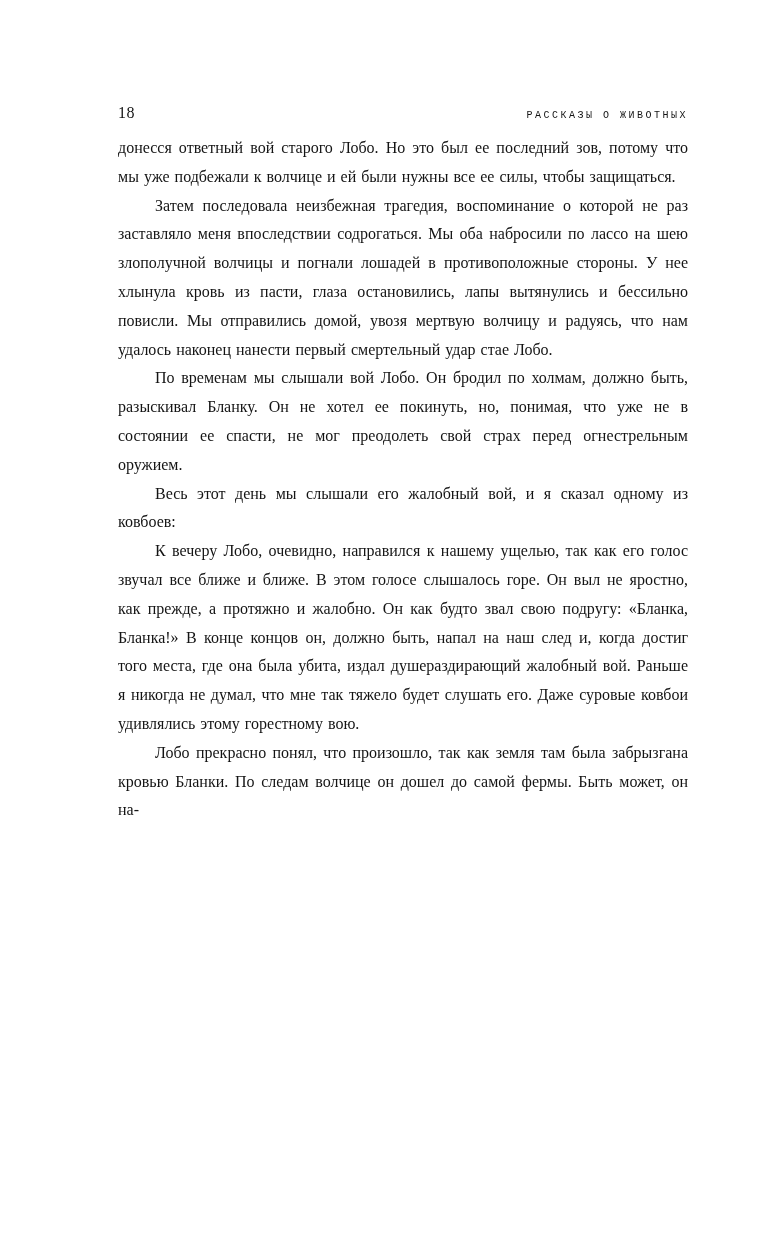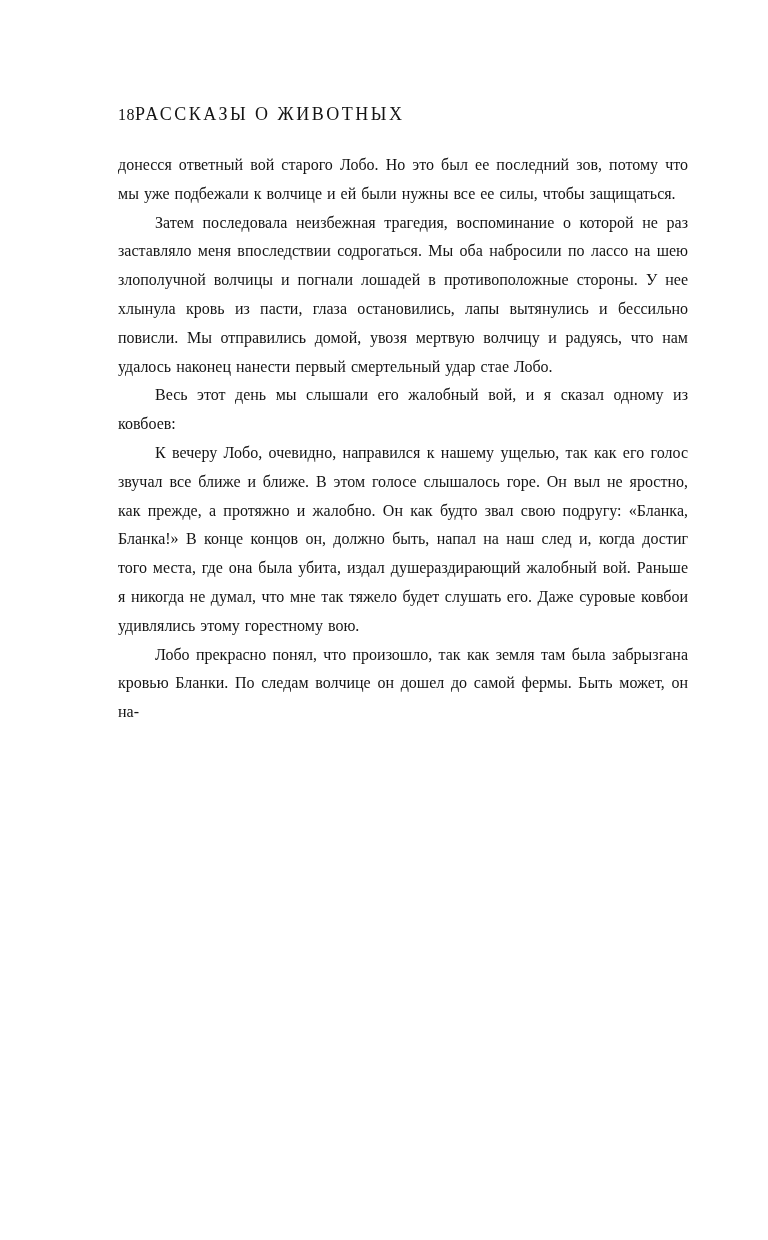--- a/index.html
+++ b/index.html
@@ -16,31 +16,33 @@
   }
   .page {
     box-sizing: border-box;
     width: 768px;
     height: 1240px;
     padding: 104px 80px 40px 118px;
     background: #ffffff;
   }
   .running-head {
     display: flex;
+    justify-content: space-between;
     align-items: baseline;
-    margin-bottom: 26px;
+    margin-bottom: 12px;
   }
   .page-number {
     font-size: 16px;
     letter-spacing: 0.5px;
   }
   .running-title {
-    font-size: 18px;
+    font-size: 10px;
     letter-spacing: 2.5px;
     text-transform: uppercase;
+    font-family: Liberation Mono, monospace;
   }
   .body-text p {
     margin: 0;
     font-size: 16px;
     line-height: 28.8px;
     text-align: justify;
     text-indent: 37px;
     word-spacing: 1px;
   }
   .body-text p.no-indent {
@@ -53,18 +55,19 @@
 <div class="page">
 
   <div class="running-head">
     <span class="page-number">18</span>
     <span class="running-title">РАССКАЗЫ О ЖИВОТНЫХ</span>
   </div>
 
   <div class="body-text">
     <p class="no-indent">донесся ответный вой старого Лобо. Но это был ее последний зов, потому что мы уже подбежали к волчице и ей были нужны все ее силы, чтобы защищаться.</p>
     <p>Затем последовала неизбежная трагедия, воспоминание о которой не раз заставляло меня впоследствии содрогаться. Мы оба набросили по лассо на шею злополучной волчицы и погнали лошадей в противоположные стороны. У нее хлынула кровь из пасти, глаза остановились, лапы вытянулись и бессильно повисли. Мы отправились домой, увозя мертвую волчицу и радуясь, что нам удалось наконец нанести первый смертельный удар стае Лобо.</p>
+    <p>По временам мы слышали вой Лобо. Он бродил по холмам, должно быть, разыскивал Бланку. Он не хотел ее покинуть, но, понимая, что уже не в состоянии ее спасти, не мог преодолеть свой страх перед огнестрельным оружием.</p>
     <p>Весь этот день мы слышали его жалобный вой, и я сказал одному из ковбоев:</p>
     <p>К вечеру Лобо, очевидно, направился к нашему ущелью, так как его голос звучал все ближе и ближе. В этом голосе слышалось горе. Он выл не яростно, как прежде, а протяжно и жалобно. Он как будто звал свою подругу: «Бланка, Бланка!» В конце концов он, должно быть, напал на наш след и, когда достиг того места, где она была убита, издал душераздирающий жалобный вой. Раньше я никогда не думал, что мне так тяжело будет слушать его. Даже суровые ковбои удивлялись этому горестному вою.</p>
     <p>Лобо прекрасно понял, что произошло, так как земля там была забрызгана кровью Бланки. По следам волчице он дошел до самой фермы. Быть может, он на-</p>
   </div>
 
 </div>
 
 </body></html>

